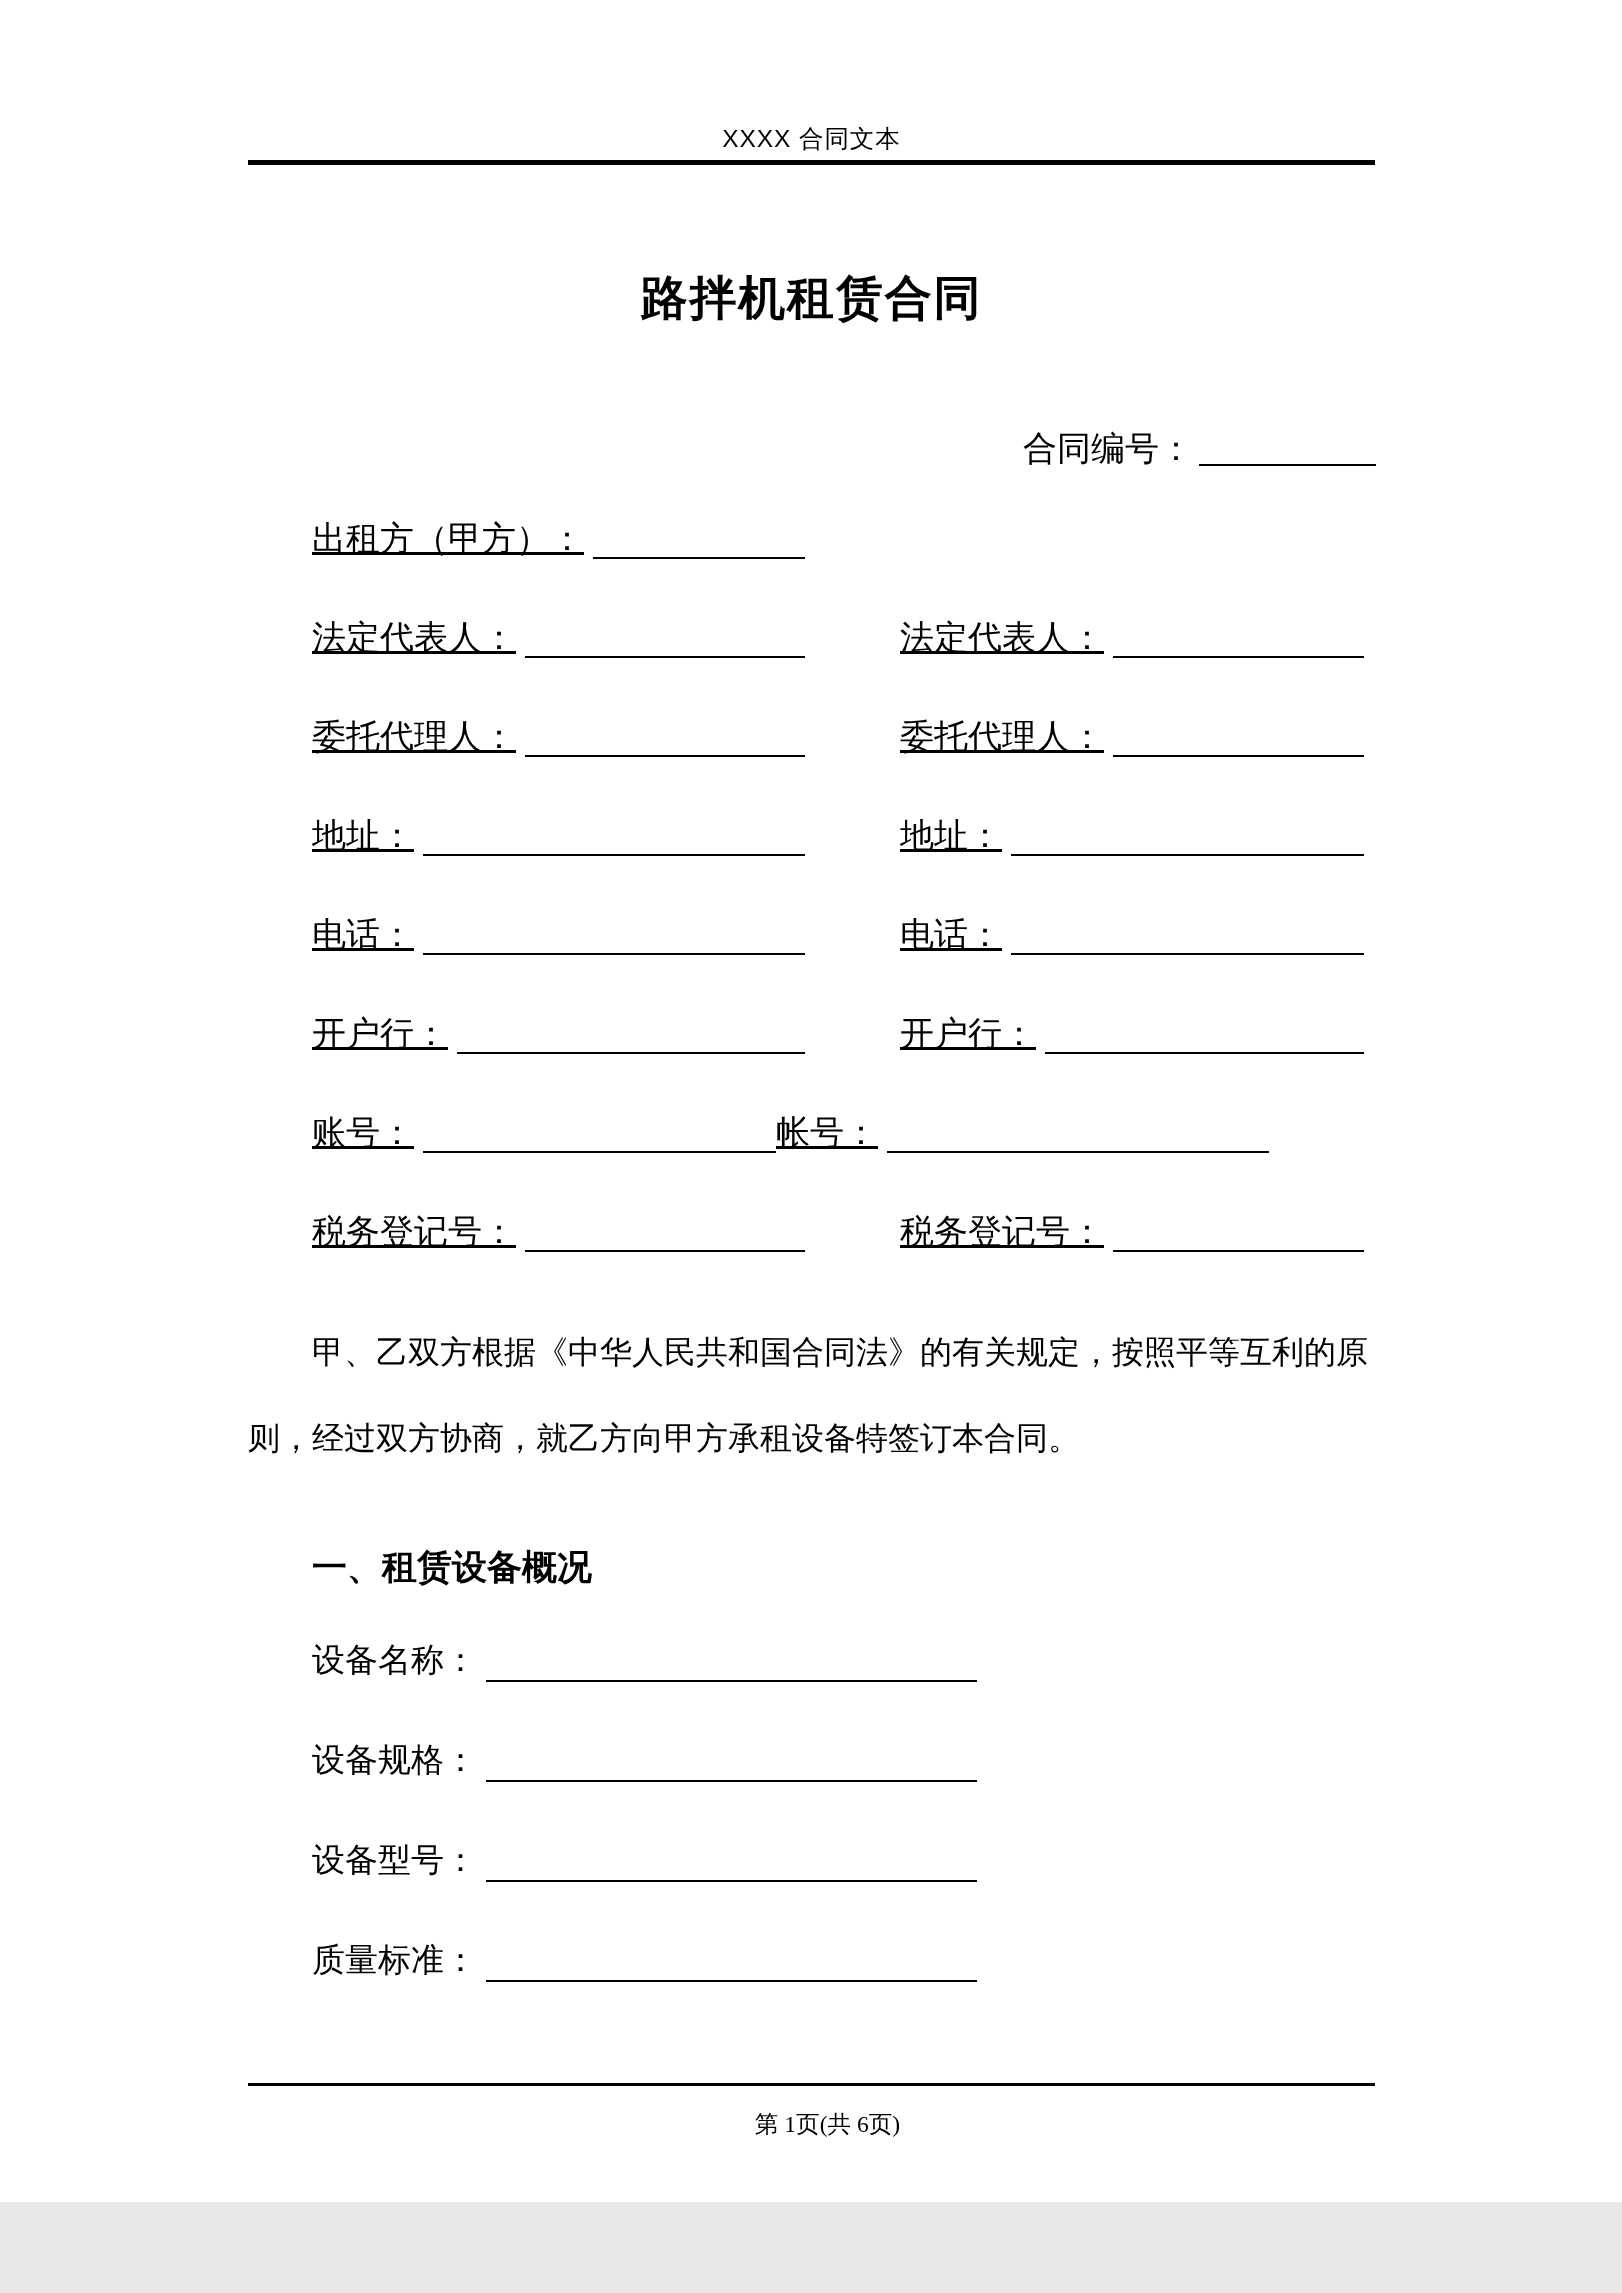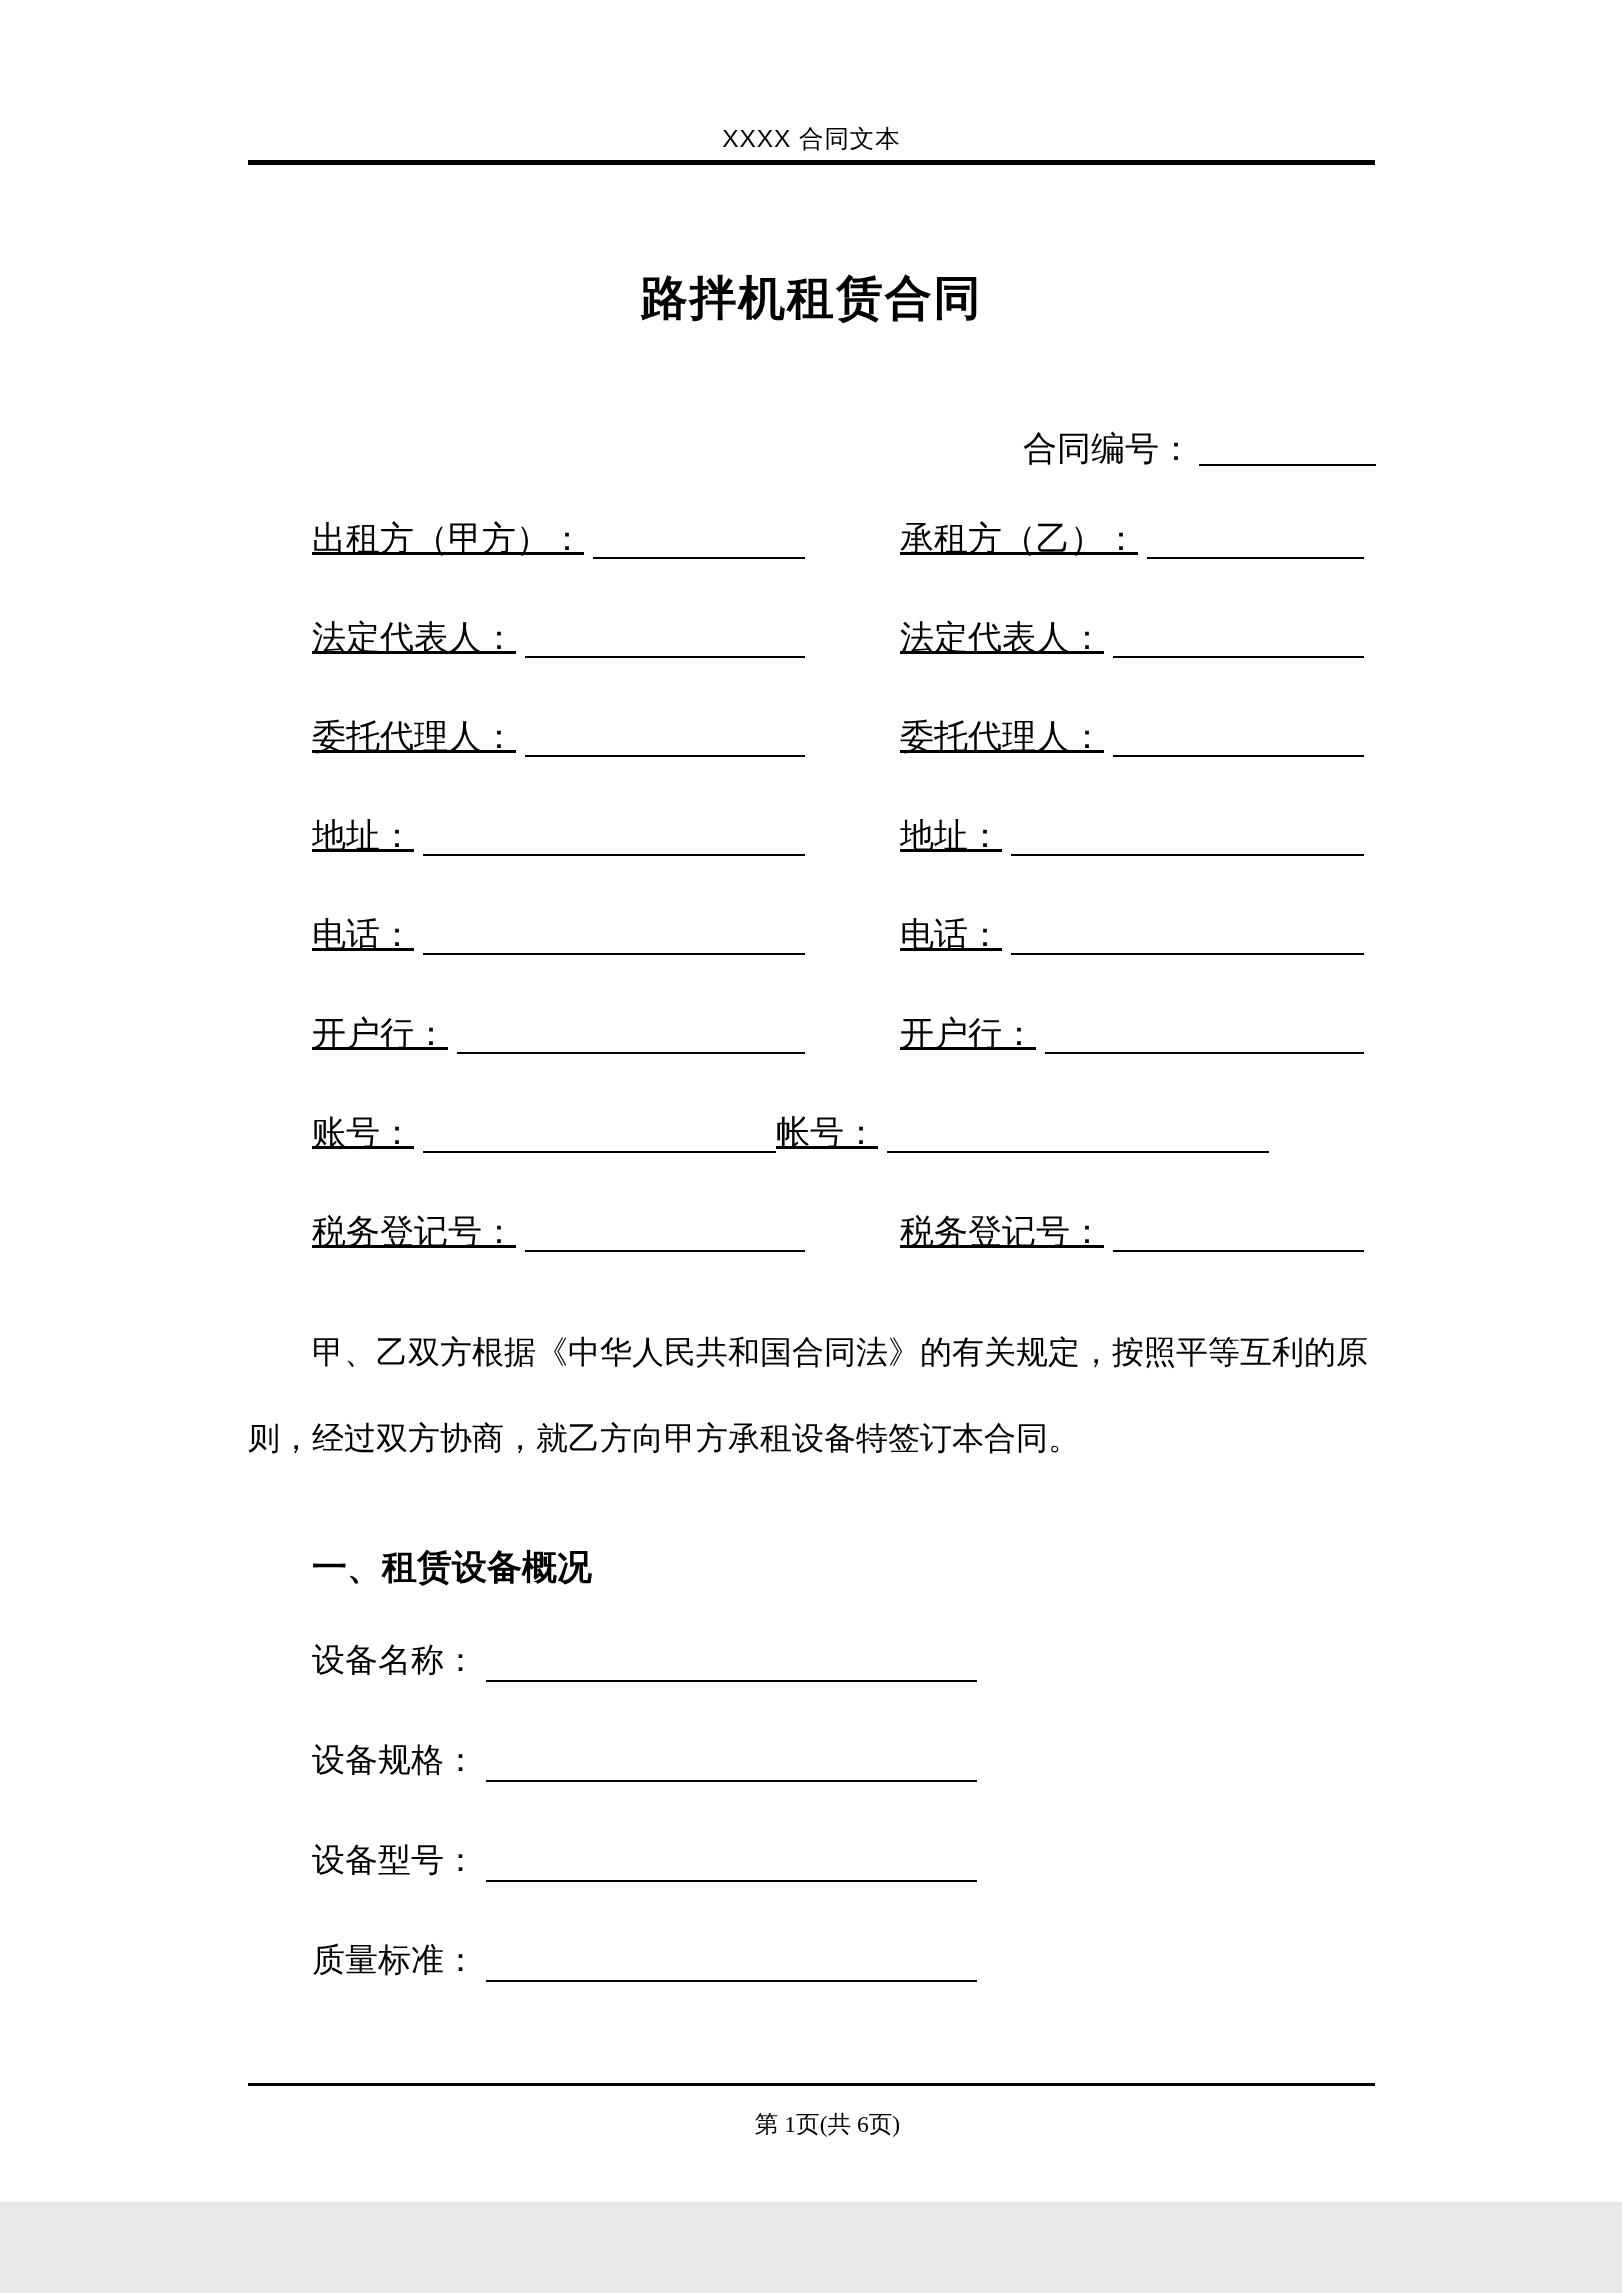--- a/index.html
+++ b/index.html
@@ -101,24 +101,20 @@
     <span class="lbl">合同编号：</span>
     <span class="blank"></span>
   </div>
 
   <div class="party-grid">
     <div class="prow">
       <div class="field fleft">
         <span class="lbl">出租方（甲方）：</span>
         <span class="blank"></span>
       </div>
-      <div class="field fright">
-        <span class="lbl">承租方（乙）：</span>
-        <span class="blank"></span>
-      </div>
     </div>
     <div class="prow">
       <div class="field fleft">
         <span class="lbl">法定代表人：</span>
         <span class="blank"></span>
       </div>
       <div class="field fright">
         <span class="lbl">法定代表人：</span>
         <span class="blank"></span>
       </div>

